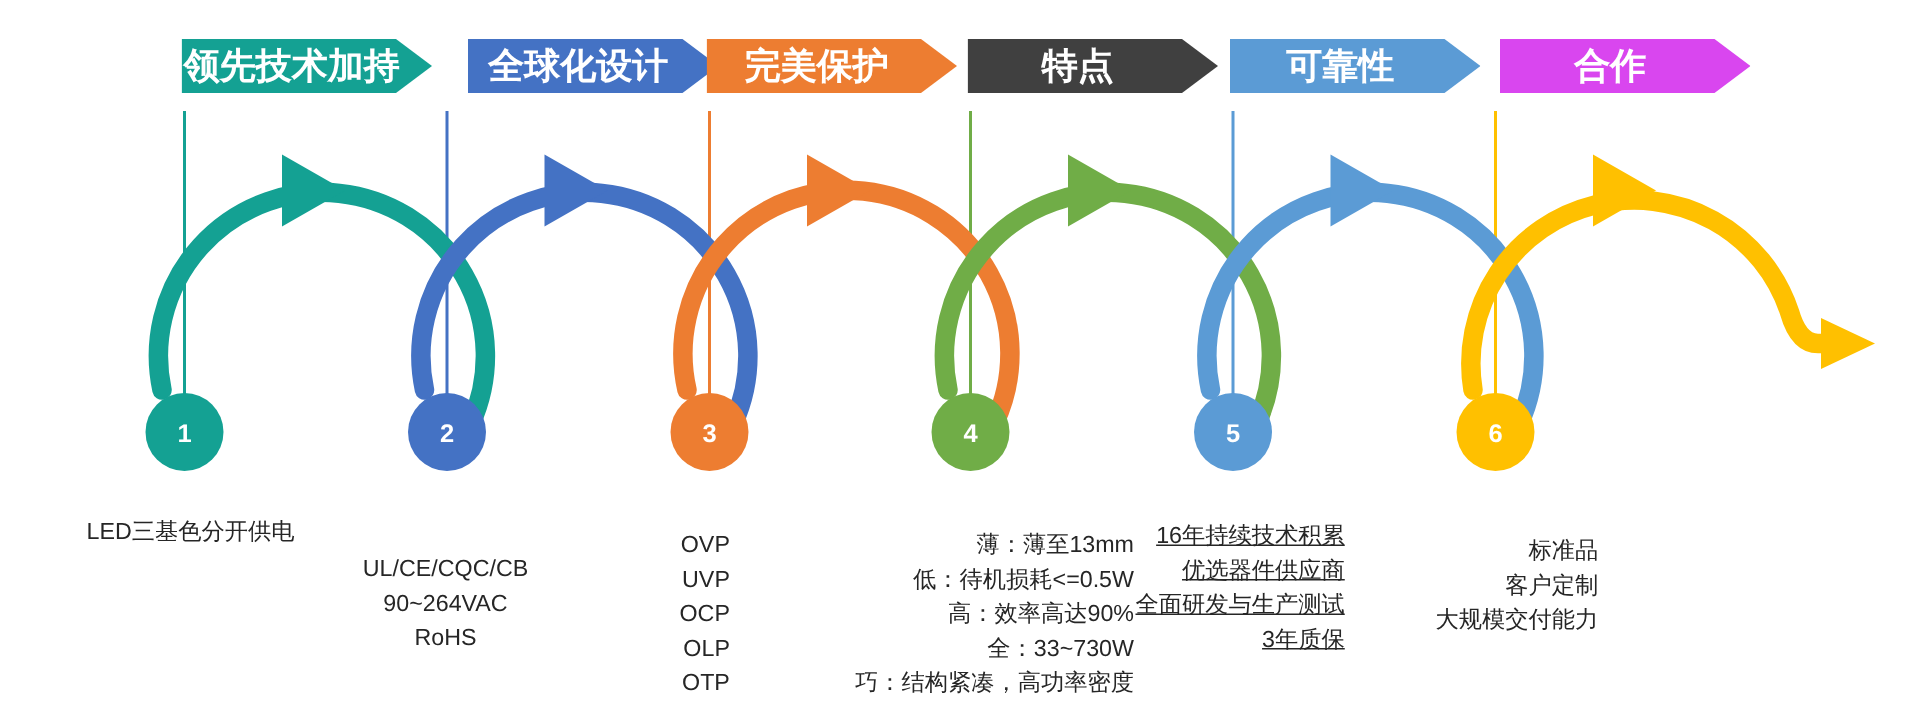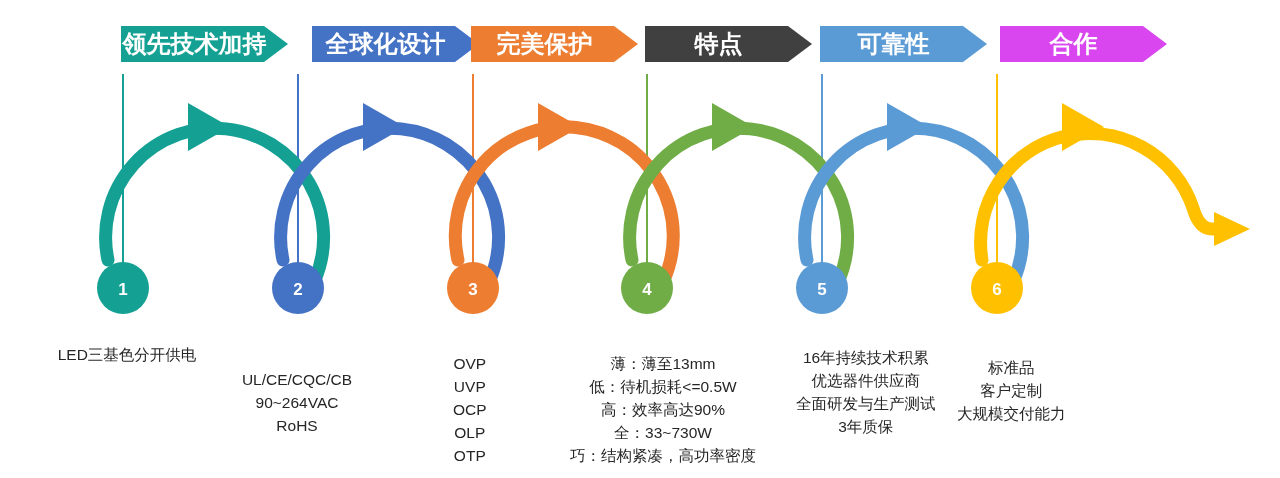--- a/index.html
+++ b/index.html
@@ -27,21 +27,21 @@
     clip-path:polygon(0 0, calc(100% - 24px) 0, 100% 50%, calc(100% - 24px) 100%, 0 100%);
   }
   .detail {
     position:absolute;
     font-size:15.5px;
     line-height:23px;
     color:#262626;
     white-space:nowrap;
   }
   .detail.center { text-align:center; transform:translateX(-50%); }
-  .detail.left   { text-align:center; }
+  .detail.left   { text-align:right; }
 </style>
 </head>
 <body>
 
 <div id="stage">
   <svg id="connector-layer" width="1280" height="478" viewBox="0 0 1280 478">
       <g>
         <line x1="123" y1="74" x2="123" y2="263" stroke="#14A193" stroke-width="2"></line>
         <line x1="298" y1="74" x2="298" y2="263" stroke="#4472C4" stroke-width="2"></line>
         <line x1="473" y1="74" x2="473" y2="263" stroke="#ED7D31" stroke-width="2"></line>
@@ -103,21 +103,21 @@
         <div>OLP</div>
         <div>OTP</div>
       </div>
       <div class="detail left" style="left: 570px; top: 352px;">
         <div>薄：薄至13mm</div>
         <div>低：待机损耗&lt;=0.5W</div>
         <div>高：效率高达90%</div>
         <div>全：33~730W</div>
         <div>巧：结构紧凑，高功率密度</div>
       </div>
-      <div class="detail left" style="left: 796px; top: 346px;">
+      <div class="detail left" style="left: 757px; top: 346px; text-decoration: underline;">
         <div>16年持续技术积累</div>
         <div>优选器件供应商</div>
         <div>全面研发与生产测试</div>
         <div>3年质保</div>
       </div>
       <div class="detail left" style="left: 957px; top: 356px;">
         <div>标准品</div>
         <div>客户定制</div>
         <div>大规模交付能力</div>
       </div>

